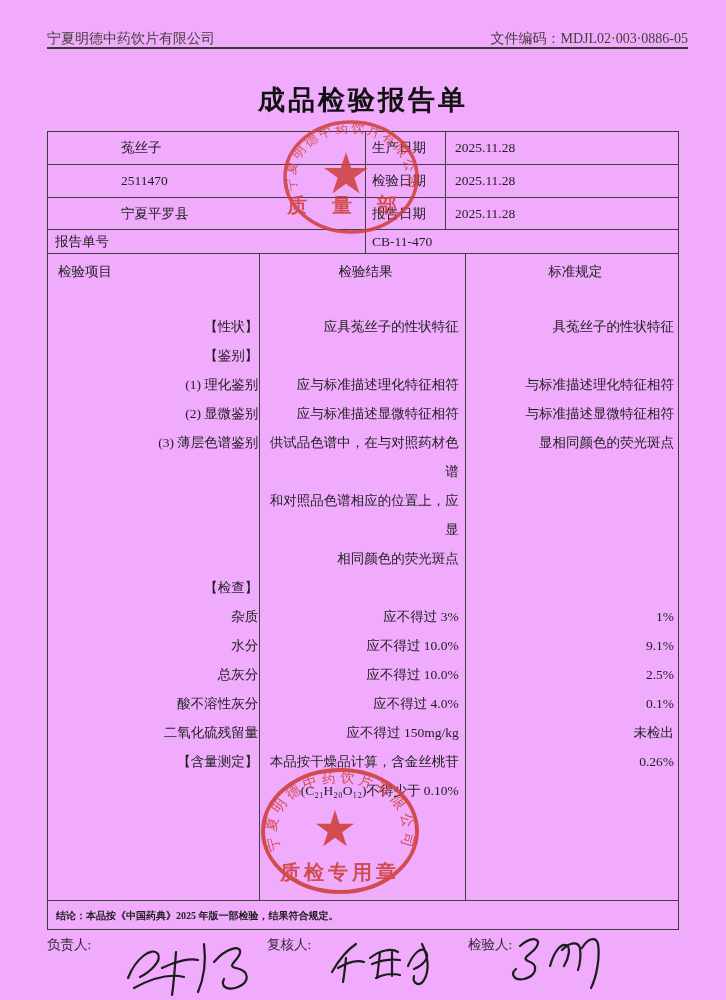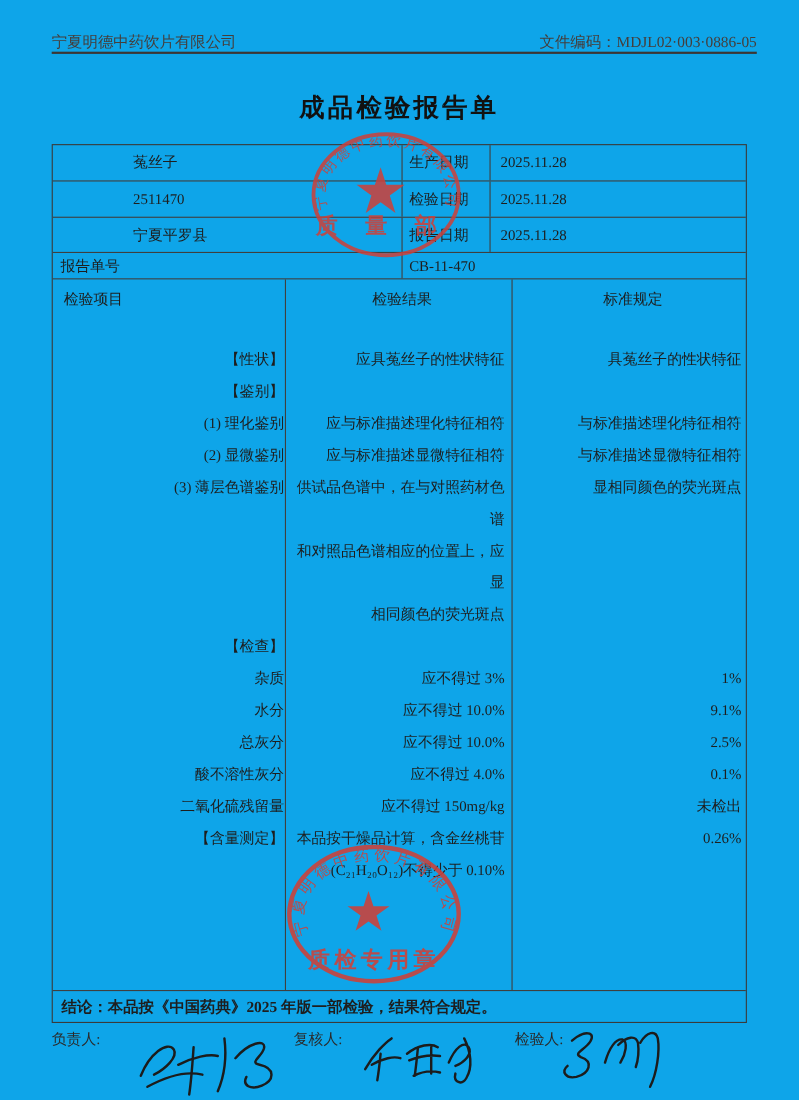--- a/index.html
+++ b/index.html
@@ -1,25 +1,25 @@
 <!DOCTYPE html>
 <html><head>
 <meta charset="utf-8">
 <style>
   html,body{margin:0;padding:0;background:#fff;}
-  .page{position:relative;width:726px;height:1000px;background:#0ea5e9;overflow:hidden;
+  .page{position:relative;width:726px;height:1000px;background:#f0abfc;overflow:hidden;
         font-family:"Liberation Serif","DejaVu Serif",serif;color:#1e1e1e;}
   
   .doc-header{position:absolute;left:47px;top:26px;width:641px;height:22px;
               display:flex;justify-content:space-between;align-items:flex-end;
               font-size:14px;color:#453e3b;}
   .header-rule{position:absolute;left:47px;top:47px;width:641px;height:2px;background:#3c3634;}
   
   .doc-title{position:absolute;left:0;top:82px;width:726px;text-align:center;
-             font-size:23px;font-weight:bold;letter-spacing:3px;color:#111;}
+             font-size:27px;font-weight:bold;letter-spacing:3px;color:#111;}
   
   .report-table{position:absolute;left:47px;top:131px;width:632px;height:799px;
                 border:1.6px solid #3a3a3a;box-sizing:border-box;font-size:13.5px;}
   .info-row{display:flex;box-sizing:border-box;border-bottom:1px solid #3f3f3f;}
   .info-row .cell{box-sizing:border-box;display:flex;align-items:center;overflow:hidden;white-space:nowrap;}
   .c-label{width:63px;padding-left:7px;border-right:1px solid #3f3f3f;margin-top:38px;}
   .c-value{width:255px;padding-left:10px;border-right:1px solid #3f3f3f;}
   .c-label2{width:80px;padding-left:6px;border-right:1px solid #3f3f3f;}
   .c-value2{flex:1;padding-left:9px;}
   .rn-label{width:318px;padding-left:7px;border-right:1px solid #3f3f3f;}
@@ -34,21 +34,21 @@
   .col-h.h2{width:206px;text-align:center;}
   .col-h.h3{width:215px;text-align:center;}
   .result-rows{margin-top:31px;}
   .r-row{display:flex;align-items:flex-start;}
   .r-cell{box-sizing:border-box;line-height:29px;min-height:29px;text-align:right;}
   .r-item{width:211px;padding-left:10px;}
   .r-std{width:206px;padding-left:8px;padding-right:5px;white-space:pre-line;}
   .r-res{width:215px;padding-left:8px;padding-right:4px;white-space:pre-line;}
   
   .conclusion-row{height:30px;display:flex;align-items:center;padding-left:8px;
-                  font-weight:bold;font-size:14px;box-sizing:border-box;}
+                  font-weight:bold;font-size:10px;box-sizing:border-box;}
   
   .signers{position:absolute;left:47px;top:936px;width:641px;font-size:13.5px;color:#2a2a2a;}
   .signer-label{position:absolute;top:0;white-space:nowrap;}
   .s1{left:0;} .s2{left:220px;} .s3{left:421px;}
   
   .overlay{position:absolute;left:0;top:0;width:726px;height:1000px;pointer-events:none;}
   .stamp-text{font-family:"Liberation Serif","DejaVu Serif",serif;}
 </style>
 </head>
 <body>

